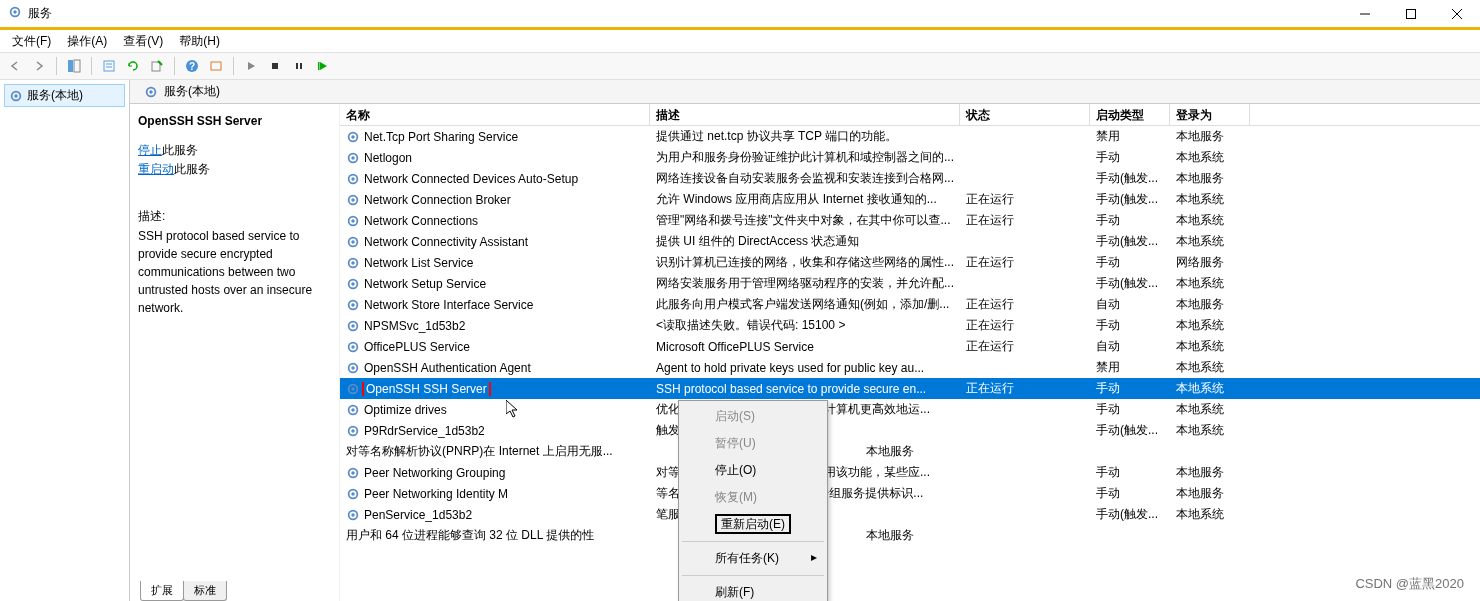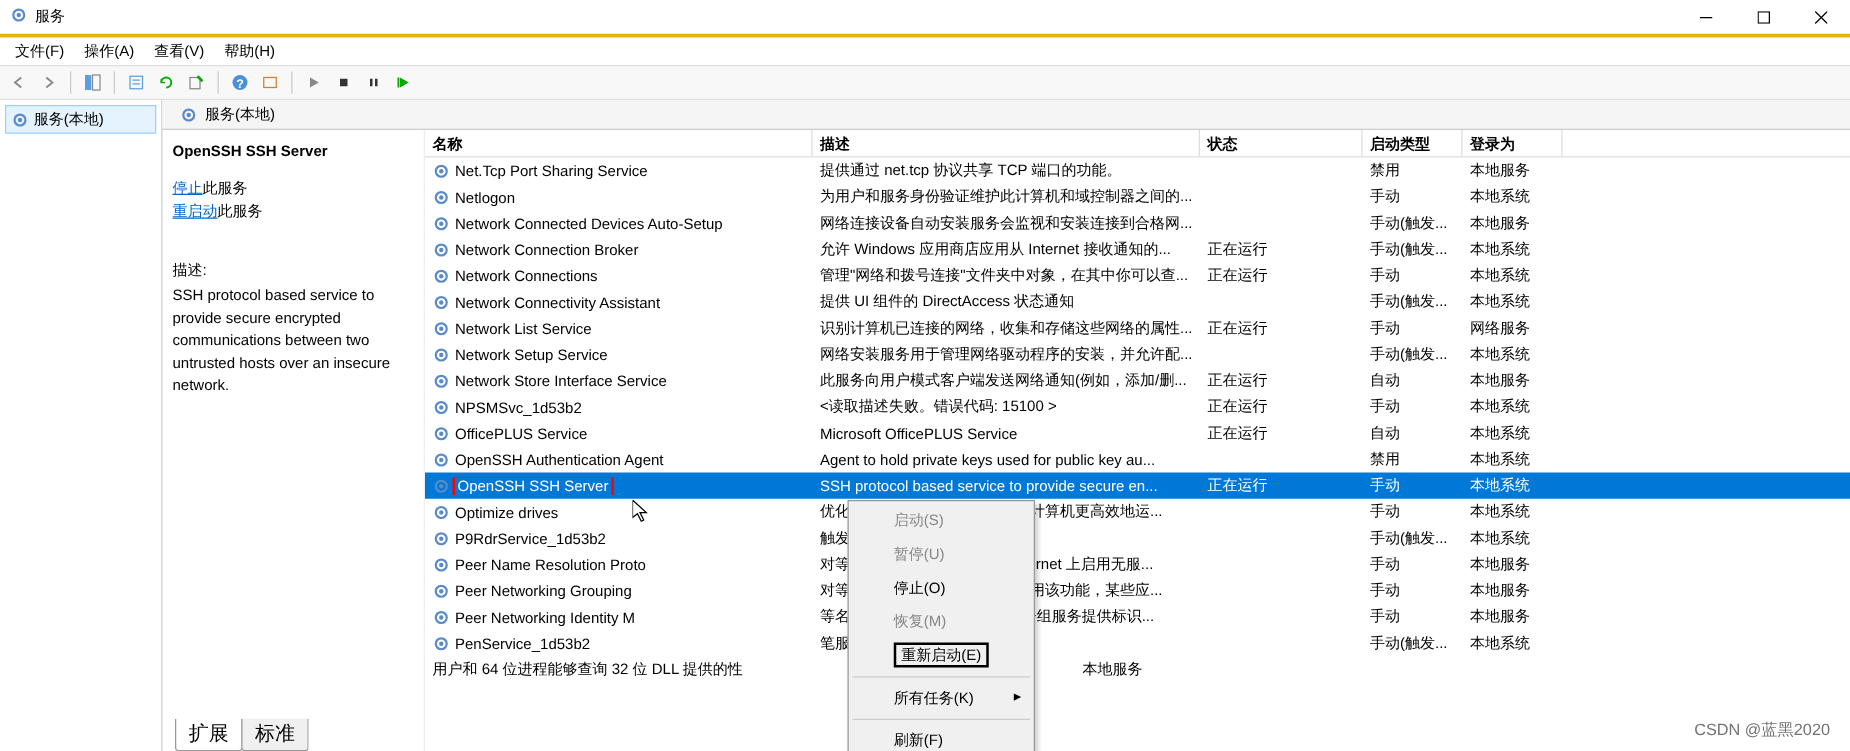--- a/index.html
+++ b/index.html
@@ -43,21 +43,21 @@
 .cell-logon { width: 80px; }
 .gear-icon { display: inline-block; width: 14px; height: 14px; }
 .red-box { border: 2px solid #ff0000; padding: 0 2px; margin-left: -2px; }
 .context-menu { position: absolute; background: #f0f0f0; border: 1px solid #999; box-shadow: 2px 2px 4px rgba(0,0,0,0.2); min-width: 150px; padding: 2px; z-index: 100; }
 .context-menu .item { padding: 5px 30px 5px 34px; cursor: default; position: relative; }
 .context-menu .item.disabled { color: #888; }
 .context-menu .item .arrow { position: absolute; right: 8px; }
 .context-menu .sep-line { height: 1px; background: #ccc; margin: 3px 1px; }
 .context-menu .item.highlighted span { border: 2px solid #000000; padding: 1px 4px; }
 .tabs-bottom { position: absolute; bottom: 0; left: 140px; display: flex; }
-.tab-btn { border: 1px solid #999; border-top: none; background: #f0f0f0; padding: 2px 10px; font-size: 16px; border-radius: 0 0 3px 3px; margin-right: -1px; }
+.tab-btn { border: 1px solid #999; border-top: none; background: #f0f0f0; padding: 2px 10px; font-size: 11px; border-radius: 0 0 3px 3px; margin-right: -1px; }
 .tab-btn.active { background: #fff; }
 .watermark { position: absolute; bottom: 8px; right: 16px; color: #737373; font-size: 13px; }
 .cursor-arrow { position: absolute; z-index: 99; }
 .links-line { margin-bottom: 2px; }
 </style>
 </head>
 <body>
 
 <div class="titlebar">
   <span class="icon">
@@ -395,27 +395,20 @@
                   <circle cx="8" cy="8" r="2" fill="#5a8bc9"></circle>
                 </svg>
                 <span>P9RdrService_1d53b2</span>
               </div>
               <div class="cell cell-desc">触发启动计划 9 文件服务器。</div>
               <div class="cell cell-status"></div>
               <div class="cell cell-startup">手动(触发...</div>
               <div class="cell cell-logon">本地系统</div>
             </div>
             <div class="row">
-              <div class="cell cell-name">
-                <svg class="gear-icon" viewBox="0 0 16 16">
-                  <circle cx="8" cy="8" r="5" fill="none" stroke="#5a8bc9" stroke-width="2"></circle>
-                  <circle cx="8" cy="8" r="2" fill="#5a8bc9"></circle>
-                </svg>
-                <span>Peer Name Resolution Proto</span>
-              </div>
               <div class="cell cell-desc">对等名称解析协议(PNRP)在 Internet 上启用无服...</div>
               <div class="cell cell-status"></div>
               <div class="cell cell-startup">手动</div>
               <div class="cell cell-logon">本地服务</div>
             </div>
             <div class="row">
               <div class="cell cell-name">
                 <svg class="gear-icon" viewBox="0 0 16 16">
                   <circle cx="8" cy="8" r="5" fill="none" stroke="#5a8bc9" stroke-width="2"></circle>
                   <circle cx="8" cy="8" r="2" fill="#5a8bc9"></circle>

